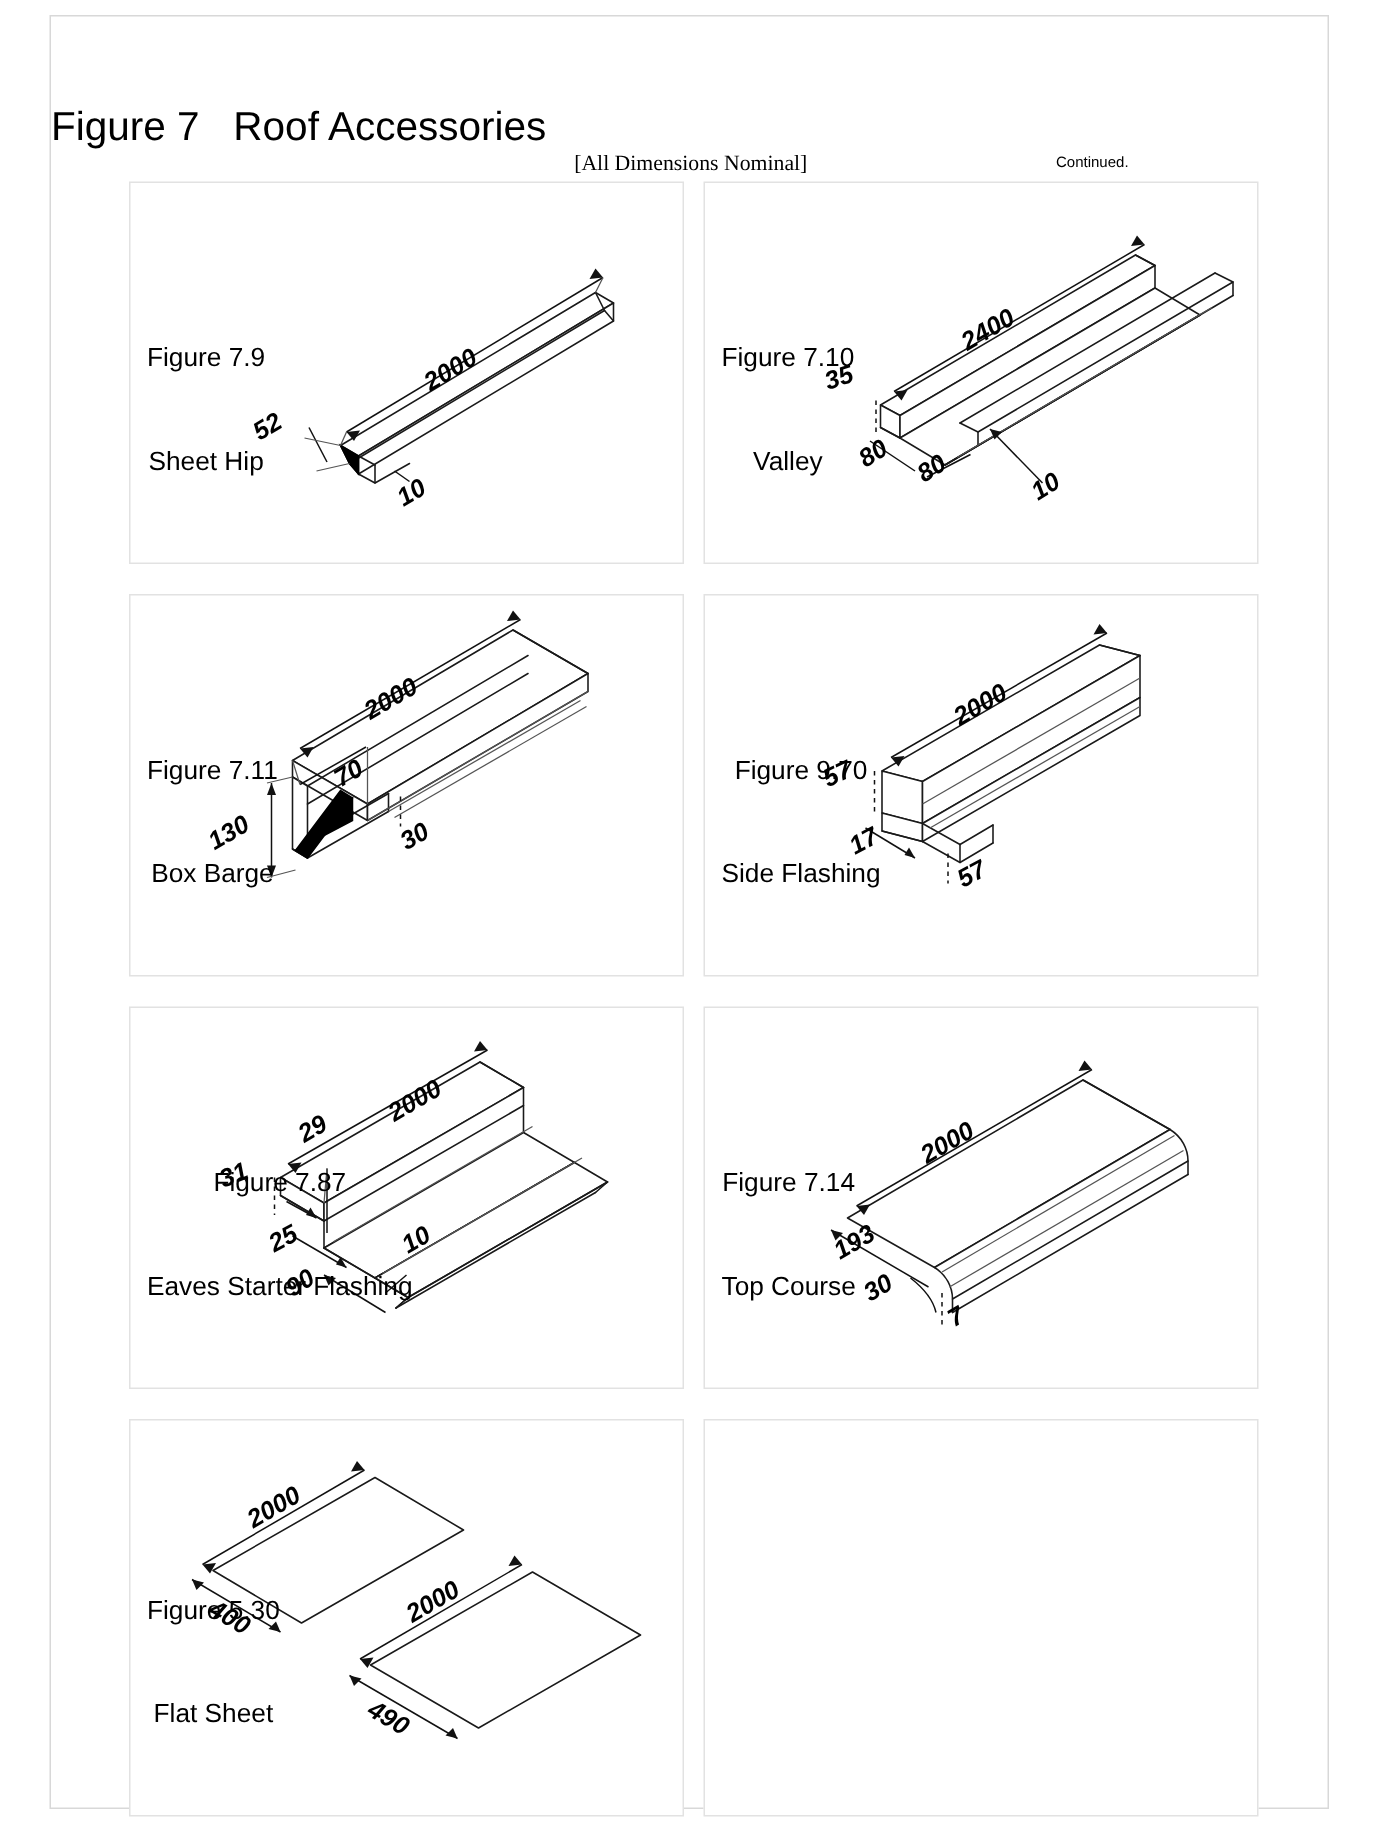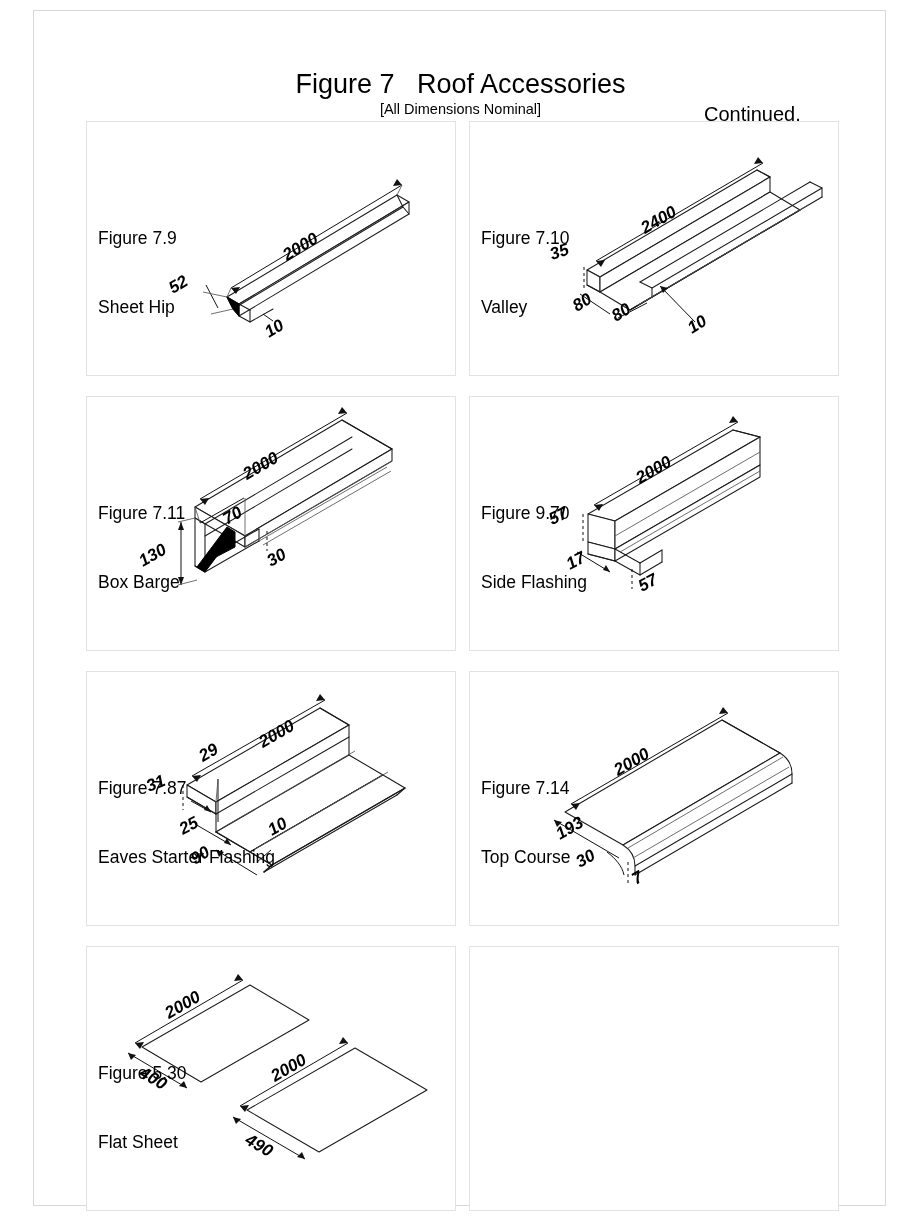--- a/index.html
+++ b/index.html
@@ -29,40 +29,40 @@
     left: 0;
     top: 58px;
     width: 853px;
     height: 60px;
   }
   .main-title {
     position: absolute;
     left: 0;
     top: 0;
     width: 853px;
-    text-align: center;
     font-size: 27px;
     letter-spacing: 0px;
     white-space: pre;
     color: #000;
   }
   .subtitle {
     position: absolute;
     left: 0;
     top: 32px;
     width: 853px;
     text-align: center;
     font-size: 14.5px;
     color: #000;
+    font-family: Liberation Serif, serif;
   }
   .continued {
     position: absolute;
     left: 670px;
     top: 34px;
-    font-size: 20px;
+    font-size: 10px;
     color: #000;
   }
 
   .grid {
     position: absolute;
     left: 52px;
     top: 110px;
     width: 750px;
     height: 1068px;
   }
@@ -81,20 +81,21 @@
   .row-4 { top: 825px; height: 265px; }
 
   .caption {
     position: absolute;
     left: 11px;
     bottom: 10px;
     font-size: 17.5px;
     line-height: 23px;
     color: #000;
     white-space: pre;
+    text-align: center;
   }
   .caption .cap-line { display: block; }
 
   .drawing {
     position: absolute;
     left: 0;
     top: 0;
     width: 100%;
     height: 100%;
   }

